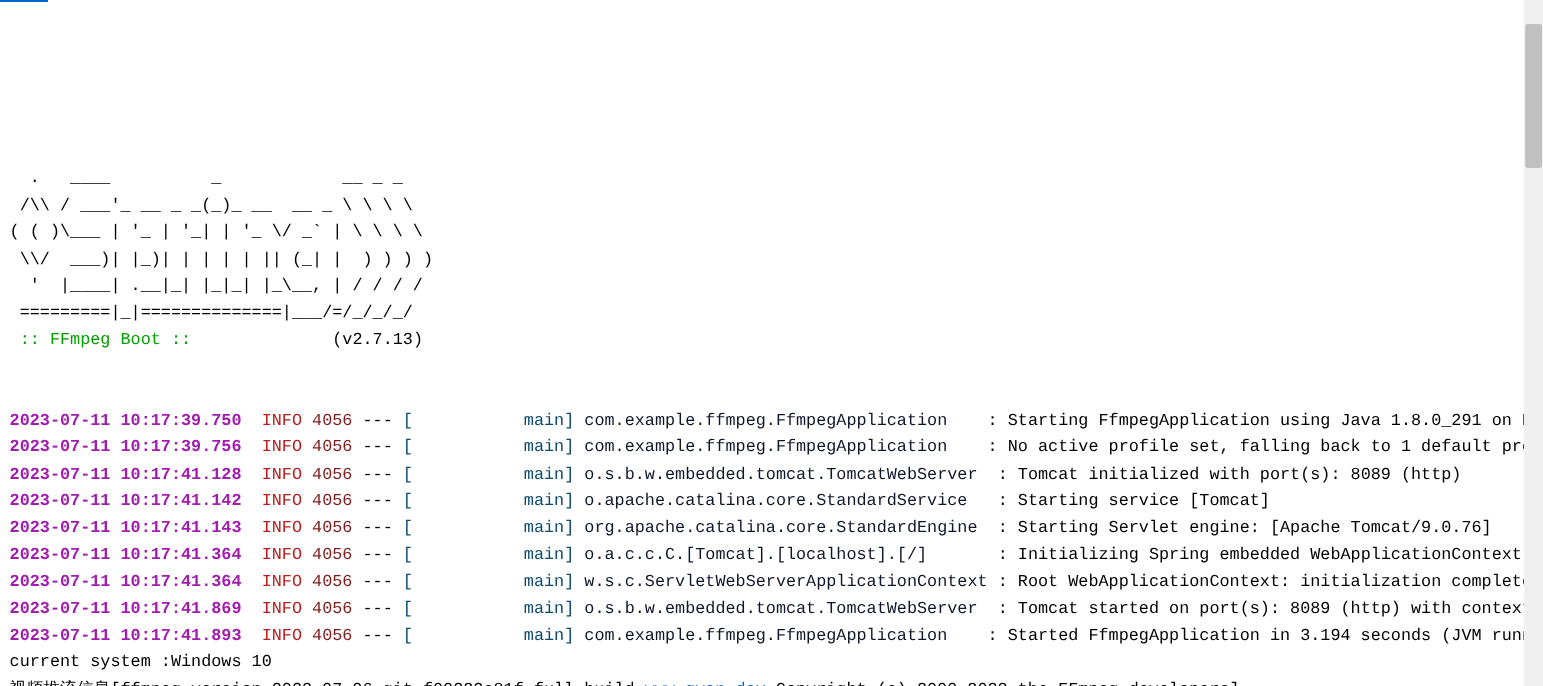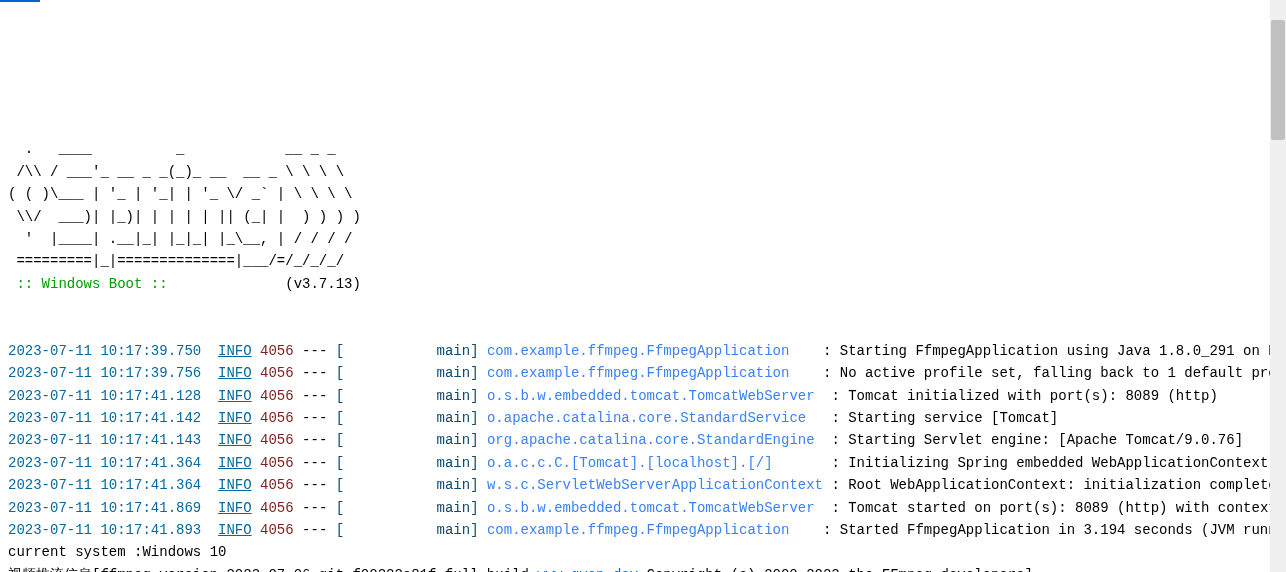--- a/index.html
+++ b/index.html
@@ -31,37 +31,37 @@
     .spring-label {
       color: #00a000;
     }
     .version {
       color: #000000;
     }
     .log-line {
       display: block;
     }
     .timestamp {
-      color: #0369a1;
+      color: #a21caf;
+      font-weight: bold;
     }
     .level-info {
-      color: #0369a1;
-      text-decoration: underline;
+      color: #b91c1c;
     }
     .pid {
       color: #7f1d1d;
     }
     .dashes {
       color: #000000;
     }
     .thread {
       color: #0c4a6e;
     }
     .logger {
-      color: #3b82f6;
+      color: #0f172a;
     }
     .message {
       color: #000000;
     }
     .link {
       color: #0066cc;
       text-decoration: underline;
     }
     .output-line {
       color: #000000;
@@ -90,21 +90,21 @@
 
 
 <div class="loading-bar"></div>
 
 <div class="banner"><span>  .   ____          _            __ _ _</span>
 <span> /\\ / ___'_ __ _ _(_)_ __  __ _ \ \ \ \</span>
 <span>( ( )\___ | '_ | '_| | '_ \/ _` | \ \ \ \</span>
 <span> \\/  ___)| |_)| | | | | || (_| |  ) ) ) )</span>
 <span>  '  |____| .__|_| |_|_| |_\__, | / / / /</span>
 <span> =========|_|==============|___/=/_/_/_/</span>
-<span class="spring-label"> :: Windows Boot :: </span><span class="version">             (v3.7.13)</span>
+<span class="spring-label"> :: FFmpeg Boot :: </span><span class="version">             (v2.7.13)</span>
 </div>
 <div>
 <span class="log-line"><span class="timestamp">2023-07-11 10:17:39.750</span>  <span class="level-info">INFO</span> <span class="pid">4056</span> <span class="dashes">---</span> <span class="thread">[           main]</span> <span class="logger">com.example.ffmpeg.FfmpegApplication   </span> <span class="message">: Starting FfmpegApplication using Java 1.8.0_291 on DESKTOP-</span></span><span class="log-line"><span class="timestamp">2023-07-11 10:17:39.756</span>  <span class="level-info">INFO</span> <span class="pid">4056</span> <span class="dashes">---</span> <span class="thread">[           main]</span> <span class="logger">com.example.ffmpeg.FfmpegApplication   </span> <span class="message">: No active profile set, falling back to 1 default profile: "</span></span><span class="log-line"><span class="timestamp">2023-07-11 10:17:41.128</span>  <span class="level-info">INFO</span> <span class="pid">4056</span> <span class="dashes">---</span> <span class="thread">[           main]</span> <span class="logger">o.s.b.w.embedded.tomcat.TomcatWebServer </span> <span class="message">: Tomcat initialized with port(s): 8089 (http)</span></span><span class="log-line"><span class="timestamp">2023-07-11 10:17:41.142</span>  <span class="level-info">INFO</span> <span class="pid">4056</span> <span class="dashes">---</span> <span class="thread">[           main]</span> <span class="logger">o.apache.catalina.core.StandardService  </span> <span class="message">: Starting service [Tomcat]</span></span><span class="log-line"><span class="timestamp">2023-07-11 10:17:41.143</span>  <span class="level-info">INFO</span> <span class="pid">4056</span> <span class="dashes">---</span> <span class="thread">[           main]</span> <span class="logger">org.apache.catalina.core.StandardEngine </span> <span class="message">: Starting Servlet engine: [Apache Tomcat/9.0.76]</span></span><span class="log-line"><span class="timestamp">2023-07-11 10:17:41.364</span>  <span class="level-info">INFO</span> <span class="pid">4056</span> <span class="dashes">---</span> <span class="thread">[           main]</span> <span class="logger">o.a.c.c.C.[Tomcat].[localhost].[/]      </span> <span class="message">: Initializing Spring embedded WebApplicationContext</span></span><span class="log-line"><span class="timestamp">2023-07-11 10:17:41.364</span>  <span class="level-info">INFO</span> <span class="pid">4056</span> <span class="dashes">---</span> <span class="thread">[           main]</span> <span class="logger">w.s.c.ServletWebServerApplicationContext</span> <span class="message">: Root WebApplicationContext: initialization completed in 152</span></span><span class="log-line"><span class="timestamp">2023-07-11 10:17:41.869</span>  <span class="level-info">INFO</span> <span class="pid">4056</span> <span class="dashes">---</span> <span class="thread">[           main]</span> <span class="logger">o.s.b.w.embedded.tomcat.TomcatWebServer </span> <span class="message">: Tomcat started on port(s): 8089 (http) with context path ''</span></span><span class="log-line"><span class="timestamp">2023-07-11 10:17:41.893</span>  <span class="level-info">INFO</span> <span class="pid">4056</span> <span class="dashes">---</span> <span class="thread">[           main]</span> <span class="logger">com.example.ffmpeg.FfmpegApplication   </span> <span class="message">: Started FfmpegApplication in 3.194 seconds (JVM running for</span></span><span class="output-line">current system :Windows 10</span>
 <span class="output-line"><span>视频推流信息[</span><span>ffmpeg version 2023-07-06-git-f00222e81f-full_build-</span><a class="link">www.gyan.dev</a><span> Copyright (c) 2000-2023 the FFmpeg developers]</span></span>
 
 
 
 
 
 

